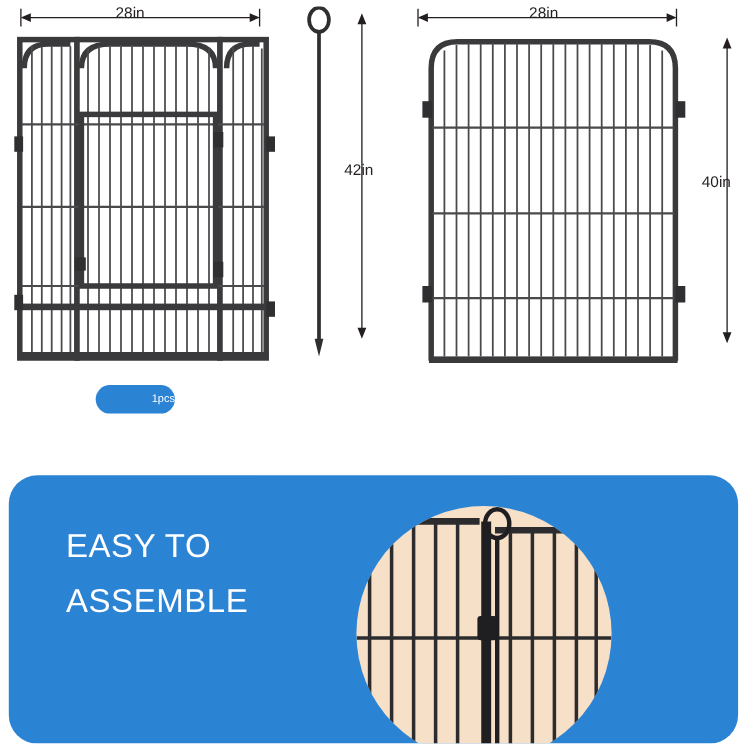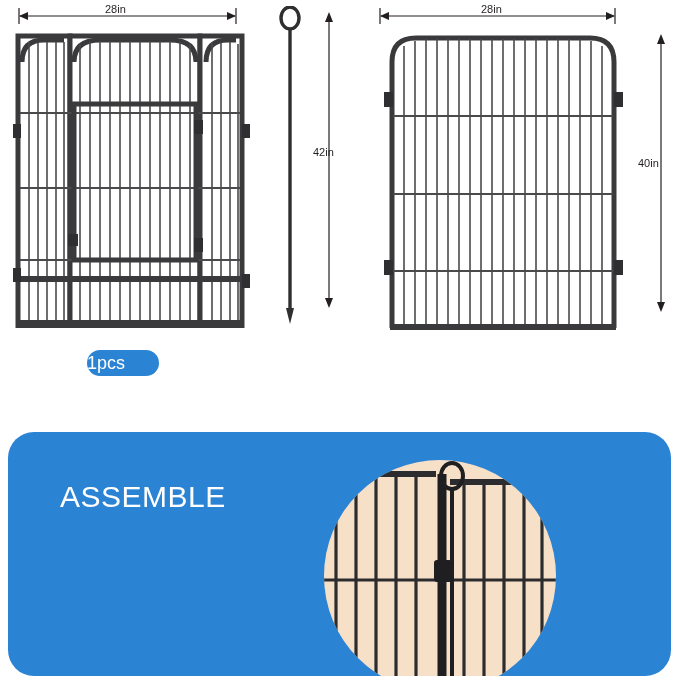--- a/index.html
+++ b/index.html
@@ -20,35 +20,35 @@
     width: 679px;
     height: 676px;
   }
 
   
   .abs { position: absolute; }
 
   
   .dim-label {
     position: absolute;
-    font-size: 11px;
+    font-size: 14px;
     color: #231f20;
     white-space: nowrap;
   }
 
   
   .badge {
     position: absolute;
     height: 26px;
     line-height: 26px;
-    text-align: left;
+    text-align: right;
     color: #ffffff;
     background: #2b83d4;
     border-radius: 13px;
-    font-size: 18px;
+    font-size: 10px;
     font-weight: 400;
   }
 
   
   .promo {
     position: absolute;
     left: 8px;
     top: 432px;
     width: 663px;
     height: 244px;
@@ -233,20 +233,21 @@
     <polygon points="11,2 7,12 15,12" fill="#231f20"></polygon>
     <polygon points="11,280 7,270 15,270" fill="#231f20"></polygon>
   </svg>
   <div class="dim-label" style="left:638px; top:157px;">40in</div>
 
 
   <div class="divider"></div>
 
   <div class="promo">
     <div class="promo-title">
+      <div>EASY TO</div>
       <div>ASSEMBLE</div>
     </div>
 
     <div class="promo-circle">
       <svg width="232" height="232">
 
         <g stroke="#2c2c2e" stroke-width="3.2">
           <line x1="12" y1="20" x2="12" y2="232"></line>
           <line x1="32" y1="14" x2="32" y2="232"></line>
           <line x1="52" y1="12" x2="52" y2="232"></line>

